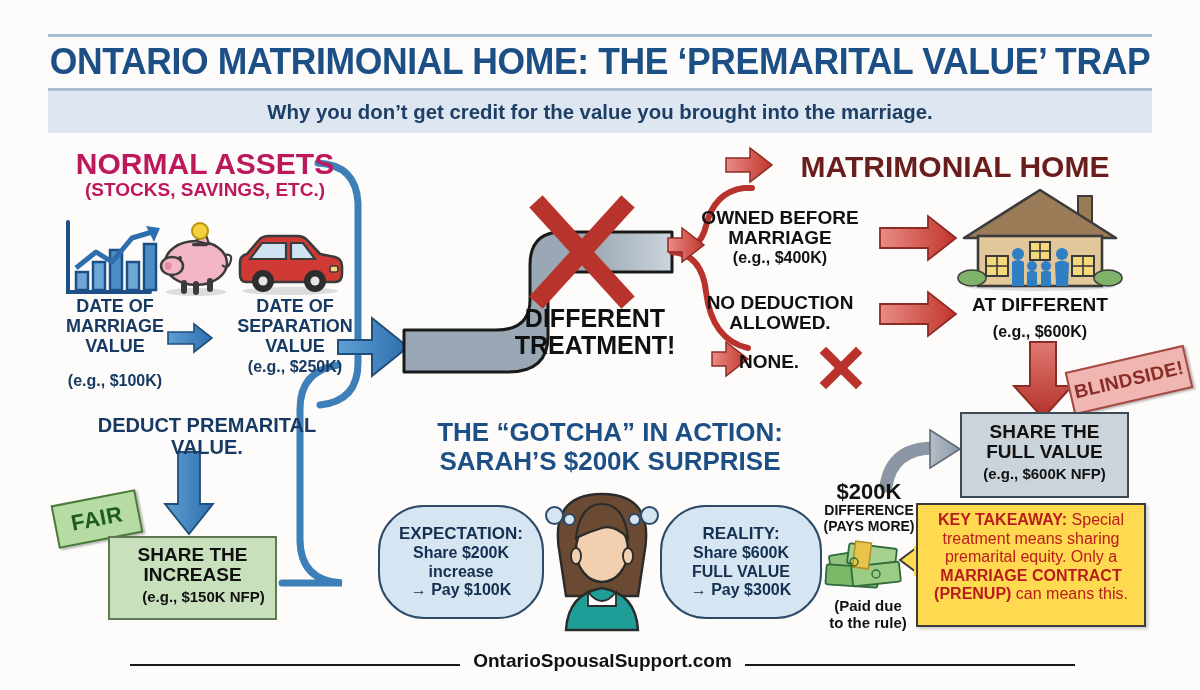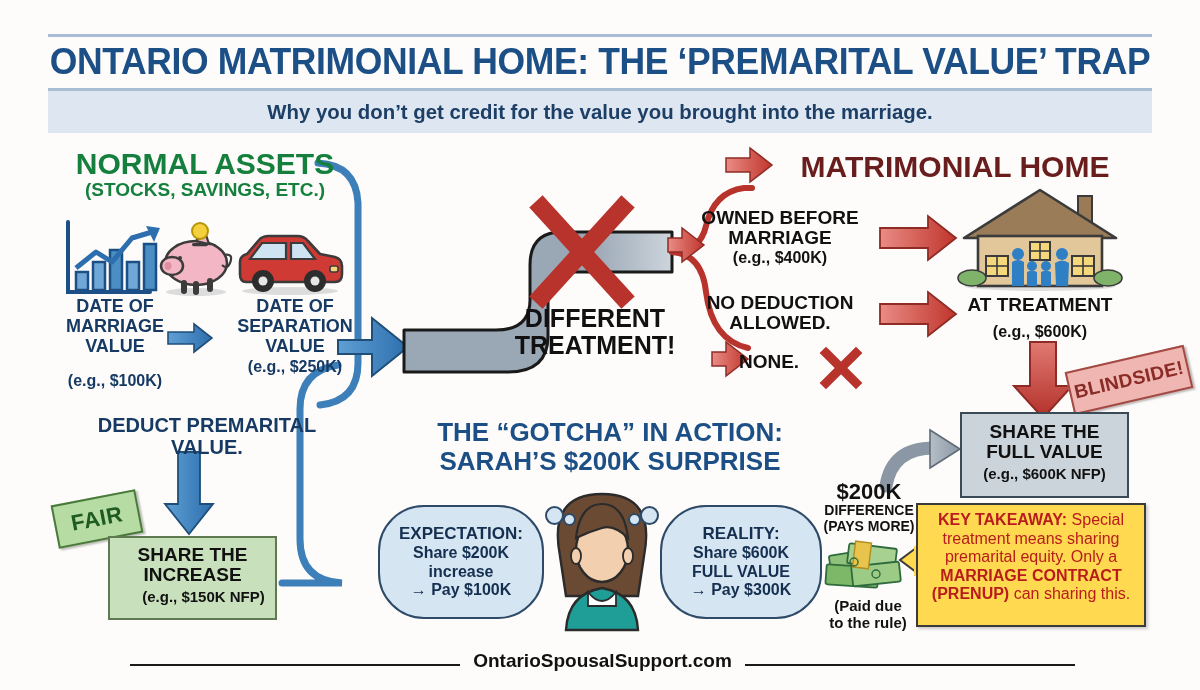--- a/index.html
+++ b/index.html
@@ -29,21 +29,21 @@
     left:48px;top:91px;width:1104px;height:42px;
     background:#dde6f1;
     display:flex;align-items:center;justify-content:center;
   }
   #page-subtitle{
     font-size:21px;font-weight:bold;color:#1d3f66;
     transform:scaleX(.97);white-space:nowrap;
   }
 
   
-  .hl{color:#15803d;font-weight:bold;text-align:center;line-height:1.04;}
+  .hl{color:#be185d;font-weight:bold;text-align:center;line-height:1.04;}
   .blk{color:#111;font-weight:bold;text-align:center;line-height:1.06;}
 
   
   #normal-assets-title{left:55px;top:148px;width:300px;font-size:30px;}
   #normal-assets-sub{left:55px;top:180px;width:300px;font-size:19px;}
 
   #dom-label{left:50px;top:296px;width:130px;font-size:18px;color:#163a63;font-weight:bold;text-align:center;line-height:1.12;}
   #dos-label{left:225px;top:296px;width:140px;font-size:18px;color:#163a63;font-weight:bold;text-align:center;line-height:1.12;}
   #deduct-label{left:52px;top:414px;width:310px;font-size:20px;color:#163a63;font-weight:bold;text-align:center;line-height:1.12;}
 
@@ -393,21 +393,21 @@
     <div class="blk" style="font-size:19px">OWNED BEFORE
 MARRIAGE</div>
     <div class="blk" style="font-size:16px;margin-top:2px">(e.g., $400K)</div>
   </div>
 
   <div class="abs blk" id="no-deduction" style="white-space:pre-line">NO DEDUCTION
 ALLOWED.</div>
   <div class="abs blk" id="none-text">NONE.</div>
 
   <div class="abs" id="at-separation">
-    <div class="blk" style="font-size:19px">AT TREATMENT</div>
+    <div class="blk" style="font-size:19px">AT DIFFERENT</div>
     <div class="blk" style="font-size:16px;margin-top:9px">(e.g., $600K)</div>
   </div>
 
   <div class="abs" id="blindside-tag">
     <span>BLINDSIDE!</span>
   </div>
 
   <div class="abs" id="share-full-box">
     <div class="t1" style="white-space:pre-line">SHARE THE
 FULL VALUE</div>
@@ -421,21 +421,21 @@
 to the rule)</div>
 
   <div class="abs" id="key-takeaway-box">
     <div class="kt">
       <span class="b">KEY TAKEAWAY:</span><span class="reg"> Special</span>
     </div>
     <div class="kt reg">treatment means sharing</div>
     <div class="kt reg">premarital equity. Only a</div>
     <div class="kt b">MARRIAGE CONTRACT</div>
     <div class="kt">
-      <span class="b">(PRENUP)</span><span class="reg"> can sharing this.</span>
+      <span class="b">(PRENUP)</span><span class="reg"> can means this.</span>
     </div>
   </div>
 
   <div class="abs" id="footer-line-left"></div>
   <div class="abs" id="footer-text">OntarioSpousalSupport.com</div>
   <div class="abs" id="footer-line-right"></div>
 
 </div>
 
 </body></html>

